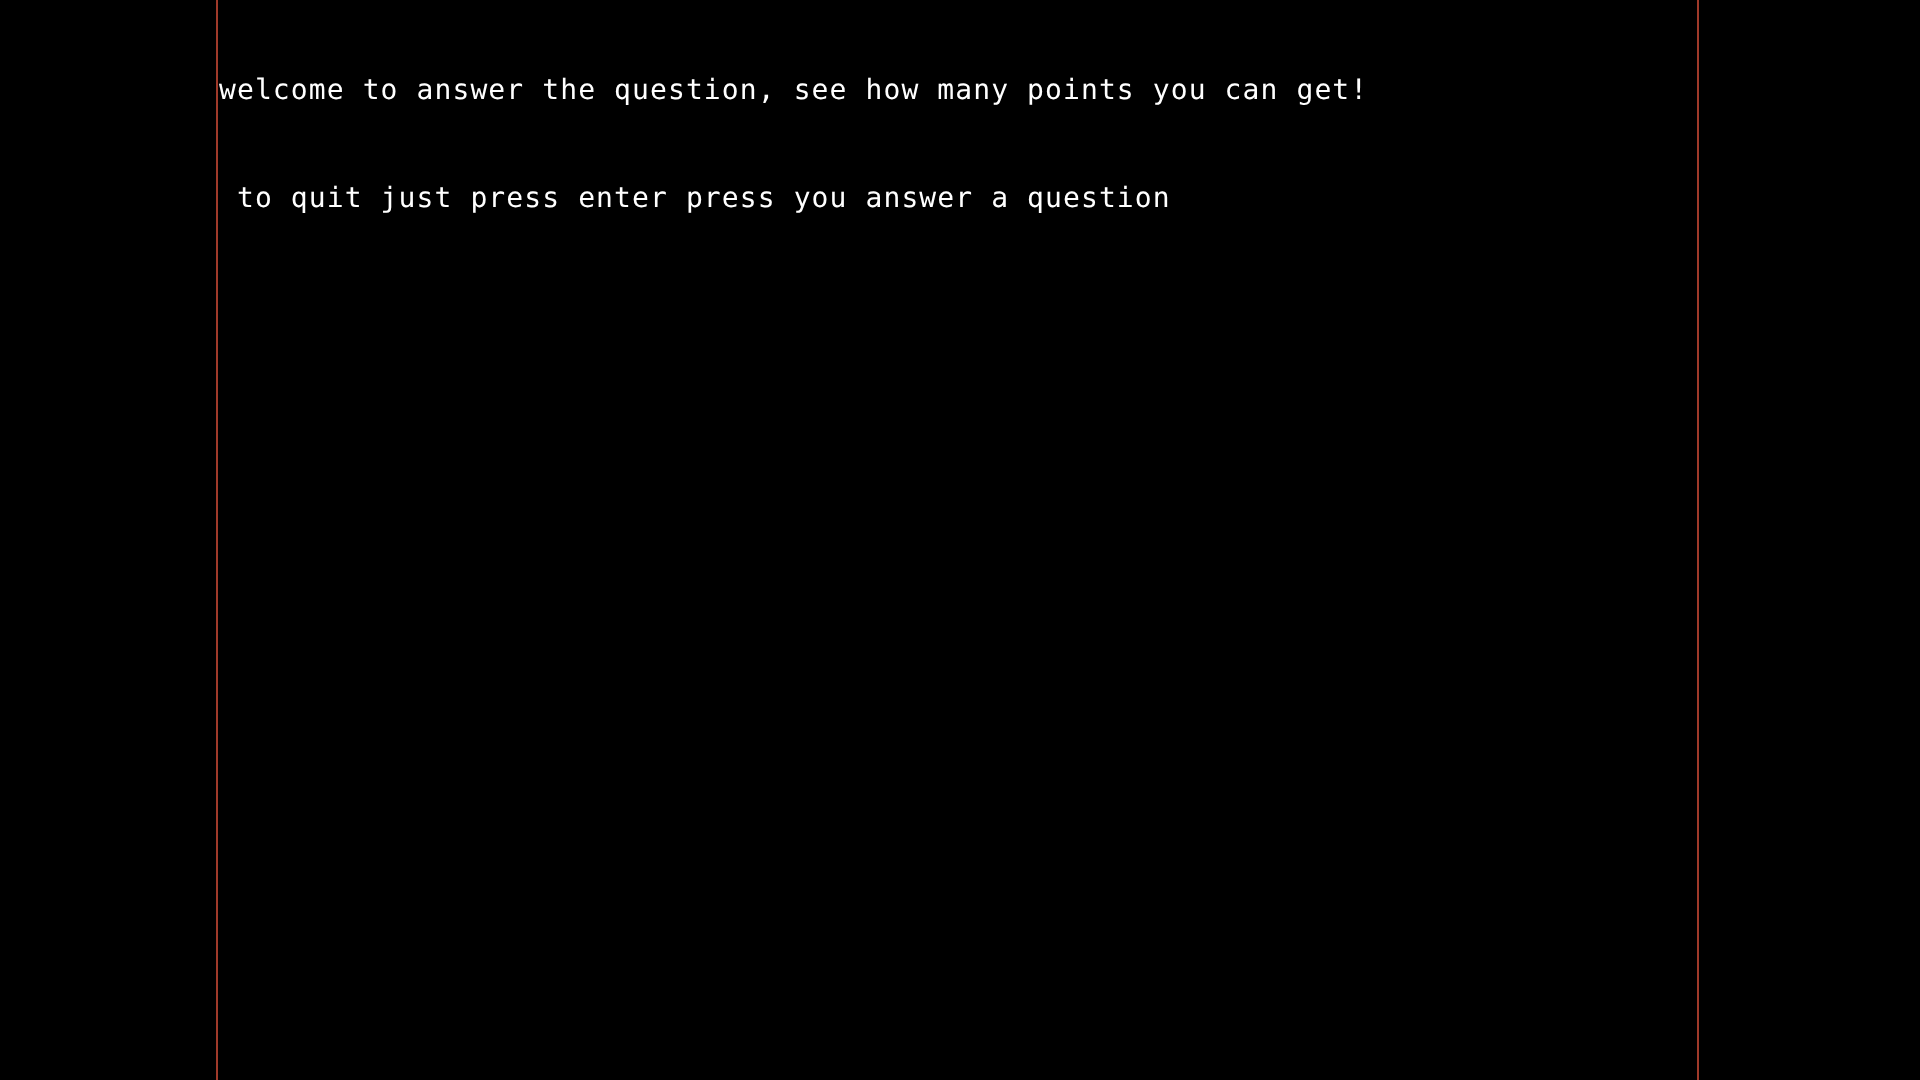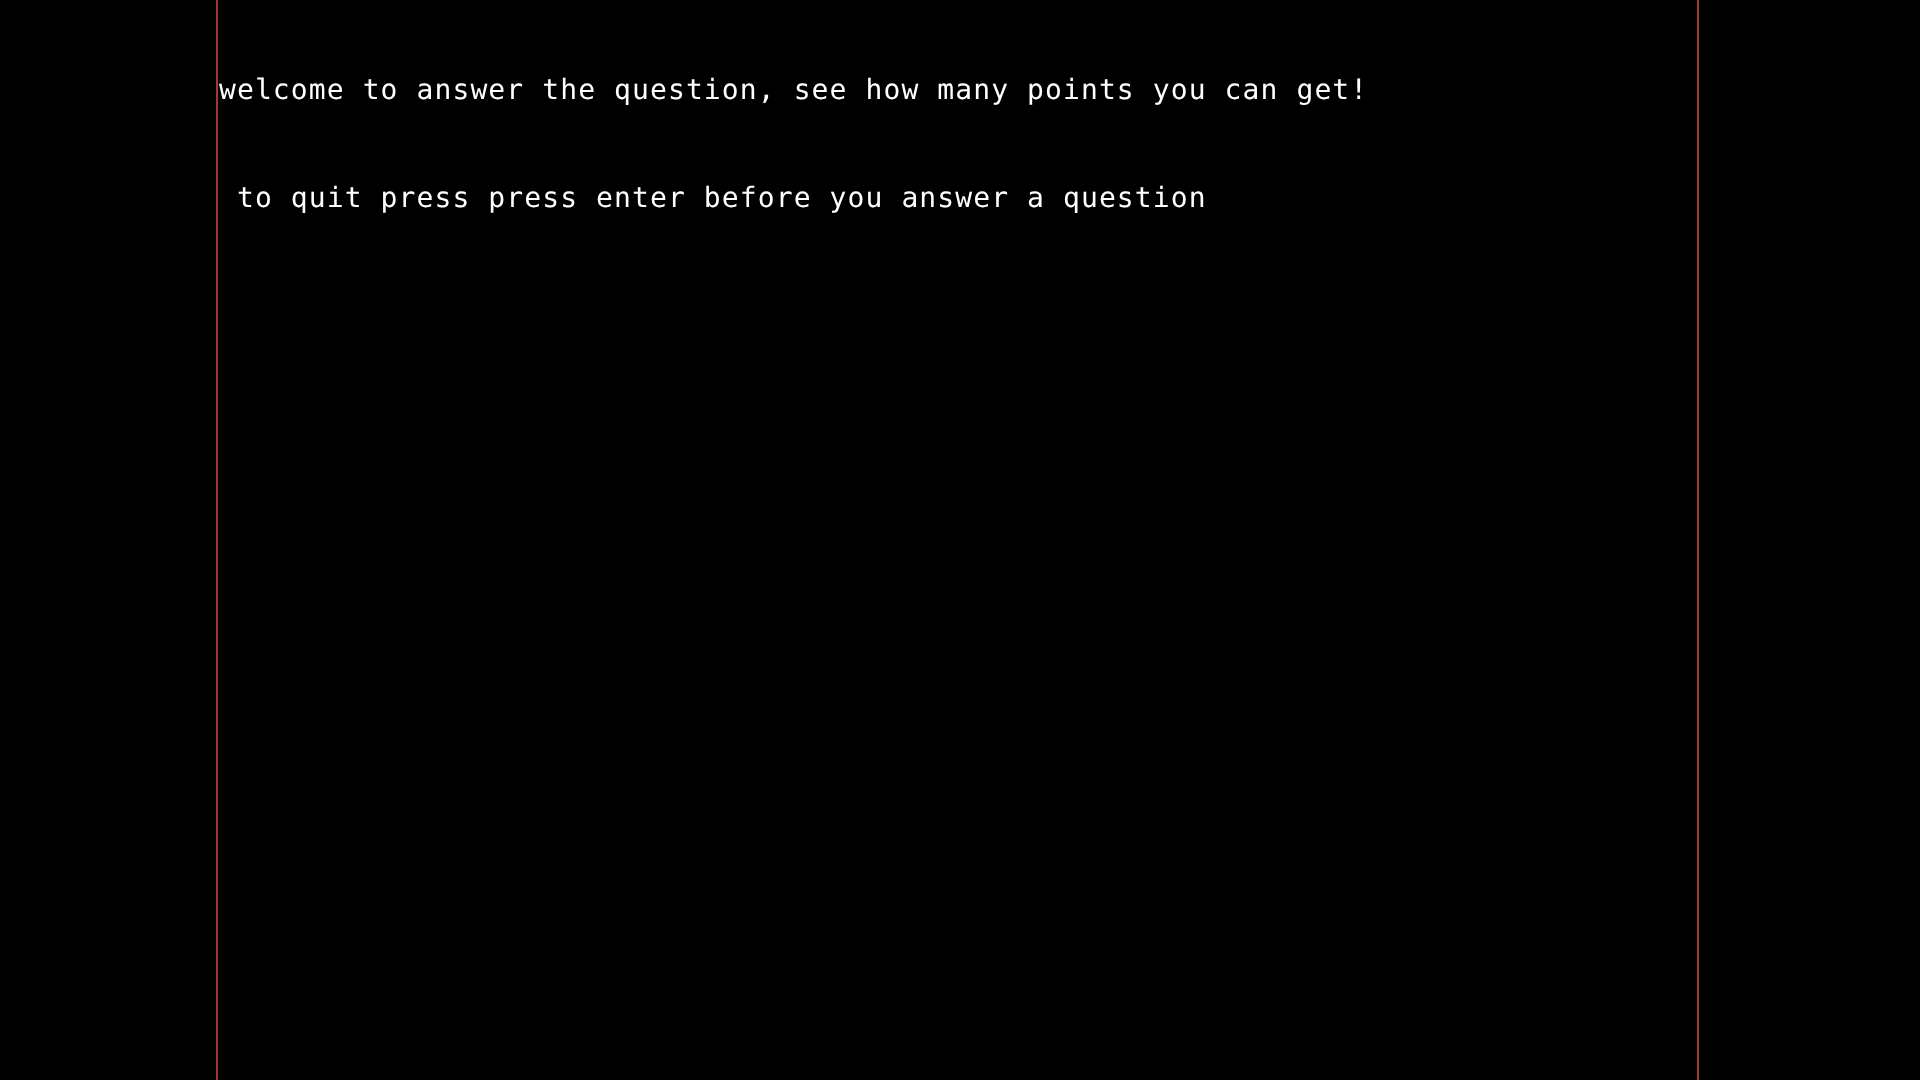--- a/index.html
+++ b/index.html
@@ -61,16 +61,16 @@
 </head>
 <body>
 
 <div id="screen">
 
   <div class="vrule" id="vrule-left"></div>
   <div class="vrule" id="vrule-right"></div>
 
   <div id="console">
     <div class="line">welcome to answer the question, see how many points you can get!</div>
-    <div class="line"> to quit press press enter before you answer a question</div>
+    <div class="line"> to quit just press enter press you answer a question</div>
   </div>
 
 </div>
 
 </body></html>

